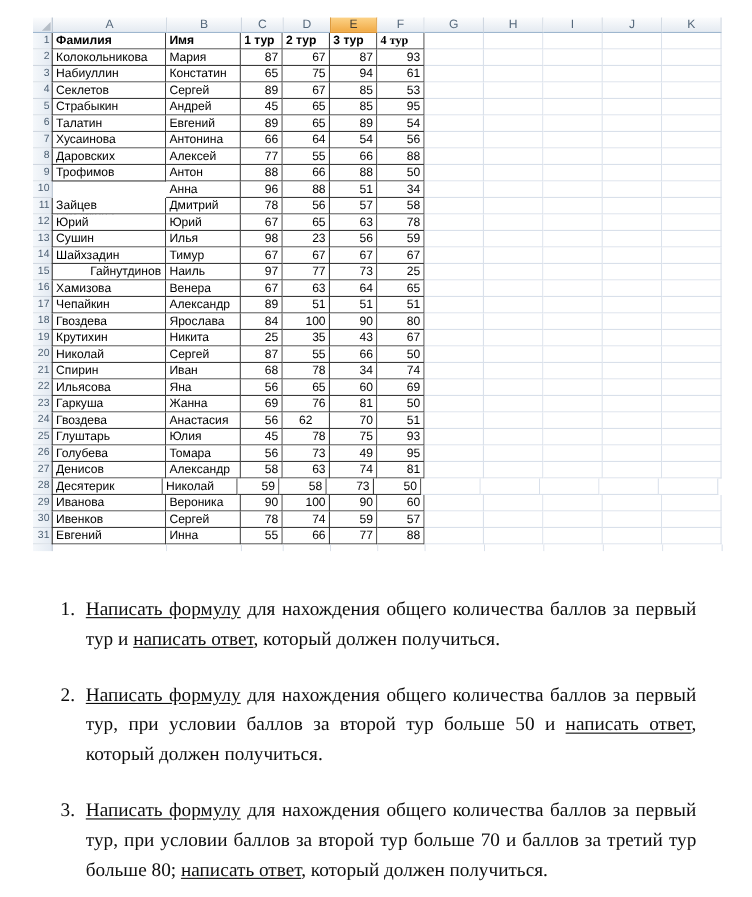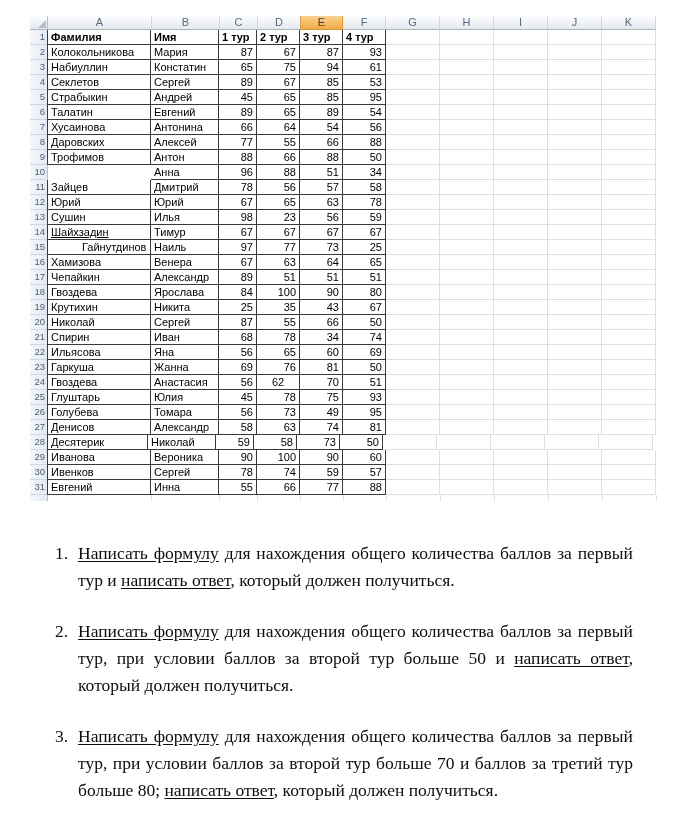--- a/index.html
+++ b/index.html
@@ -93,21 +93,21 @@
       <div class="col-hdr" style="width: 54px;">J</div>
       <div class="col-hdr" style="width: 54px;">K</div>
     </div>
     <div class="sheet-row">
       <div class="row-num">1</div>
       <div class="cell txt bold first" style="width: 104px;">Фамилия</div>
       <div class="cell txt bold" style="width: 68px;">Имя</div>
       <div class="cell txt bold" style="width: 38px;">1 тур</div>
       <div class="cell txt bold" style="width: 43px;">2 тур</div>
       <div class="cell txt bold" style="width: 43px;">3 тур</div>
-      <div class="cell txt bold" style="width: 43px;">4 тур</div>
+      <div class="cell txt bold" style="width: 43px; font-family: Liberation Serif, serif;">4 тур</div>
       <div class="cell empty" style="width: 54px;"></div>
       <div class="cell empty" style="width: 54px;"></div>
       <div class="cell empty" style="width: 54px;"></div>
       <div class="cell empty" style="width: 54px;"></div>
       <div class="cell empty" style="width: 54px;"></div>
     </div>
     <div class="sheet-row">
       <div class="row-num">2</div>
       <div class="cell txt first" style="width: 104px;">Колокольникова</div>
       <div class="cell txt" style="width: 68px;">Мария</div>
@@ -270,21 +270,21 @@
       <div class="cell num" style="width: 43px;">56</div>
       <div class="cell num" style="width: 43px;">59</div>
       <div class="cell empty" style="width: 54px;"></div>
       <div class="cell empty" style="width: 54px;"></div>
       <div class="cell empty" style="width: 54px;"></div>
       <div class="cell empty" style="width: 54px;"></div>
       <div class="cell empty" style="width: 54px;"></div>
     </div>
     <div class="sheet-row">
       <div class="row-num">14</div>
-      <div class="cell txt first" style="width: 104px; text-decoration: underline;">Шайхзадин</div>
+      <div class="cell txt first" style="width: 104px;">Шайхзадин</div>
       <div class="cell txt" style="width: 68px;">Тимур</div>
       <div class="cell num" style="width: 38px;">67</div>
       <div class="cell num" style="width: 43px;">67</div>
       <div class="cell num" style="width: 43px;">67</div>
       <div class="cell num" style="width: 43px;">67</div>
       <div class="cell empty" style="width: 54px;"></div>
       <div class="cell empty" style="width: 54px;"></div>
       <div class="cell empty" style="width: 54px;"></div>
       <div class="cell empty" style="width: 54px;"></div>
       <div class="cell empty" style="width: 54px;"></div>

